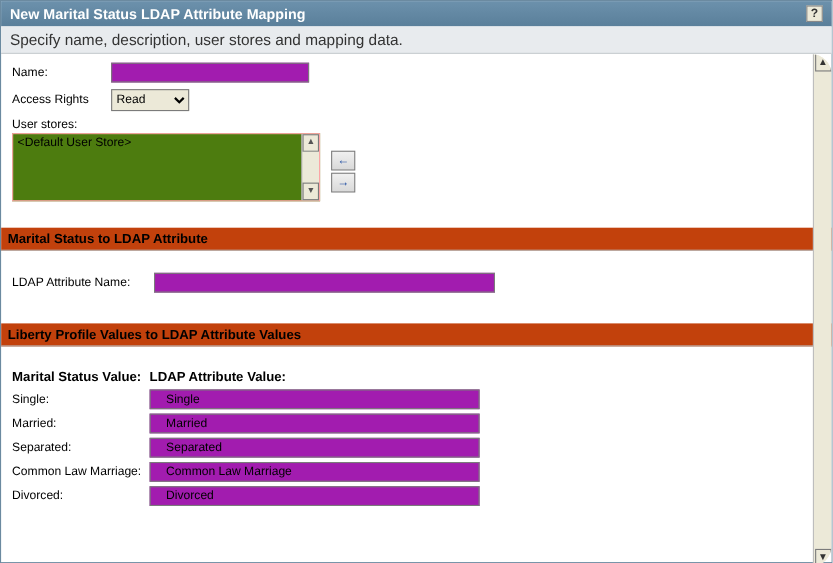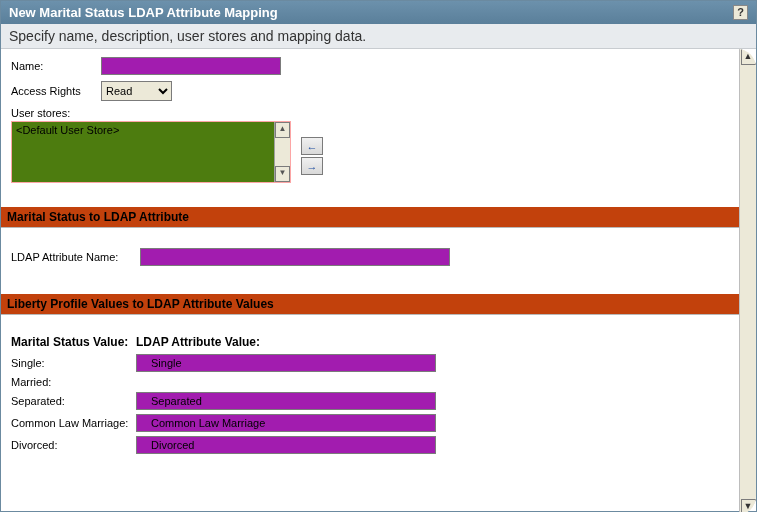--- a/index.html
+++ b/index.html
@@ -228,20 +228,21 @@
           <div class="col1">Marital Status Value:</div>
           <div class="col2">LDAP Attribute Value:</div>
         </div>
 
         <div class="map-row">
           <div class="col1">Single:</div>
           <input type="text" class="tf" value="Single" style="">
         </div>
         <div class="map-row">
           <div class="col1">Married:</div>
+          <input type="text" class="tf" value="Married" style="">
         </div>
         <div class="map-row">
           <div class="col1">Separated:</div>
           <input type="text" class="tf" value="Separated" style="">
         </div>
         <div class="map-row">
           <div class="col1">Common Law Marriage:</div>
           <input type="text" class="tf" value="Common Law Marriage" style="">
         </div>
         <div class="map-row">

